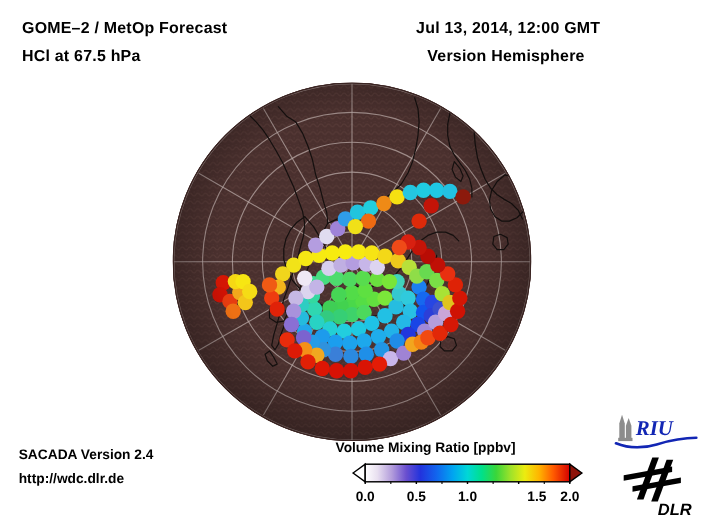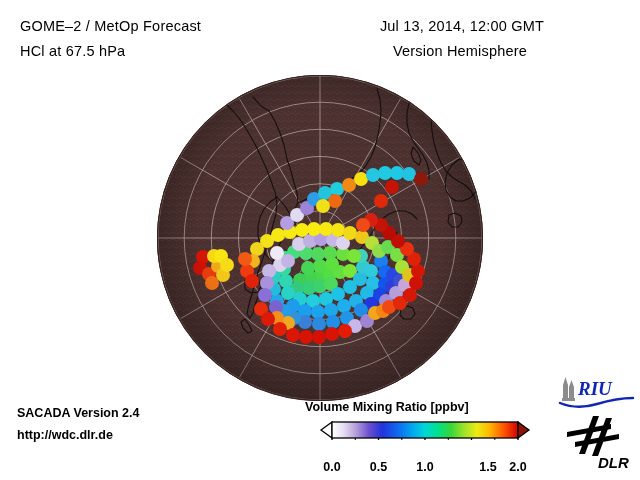--- a/index.html
+++ b/index.html
@@ -25,21 +25,21 @@
   }
   #header-right {
     position: absolute;
     right: 18px;
     top: 14px;
     width: 320px;
     text-align: center;
   }
   .hdr-line {
     font-size: 14.5px;
-    font-weight: normal;
+    font-weight: bold;
     letter-spacing: 0.2px;
     line-height: 25px;
     white-space: nowrap;
   }
   #header-right .hdr-line.second {
     padding-right: 4px;
   }
 
   
   #globe-wrap {
@@ -88,21 +88,21 @@
     width: 240px;
     height: 20px;
   }
   #cb-svg {
     display: block;
   }
   #cb-ticklabels {
     position: relative;
     width: 240px;
     height: 18px;
-    margin-top: 20px;
+    margin-top: 4px;
     text-align: right;
   }
   .cb-ticklabel {
     position: absolute;
     font-size: 12.5px;
     font-weight: bold;
     transform: translateX(-50%);
     top: 0;
     white-space: nowrap;
   }

